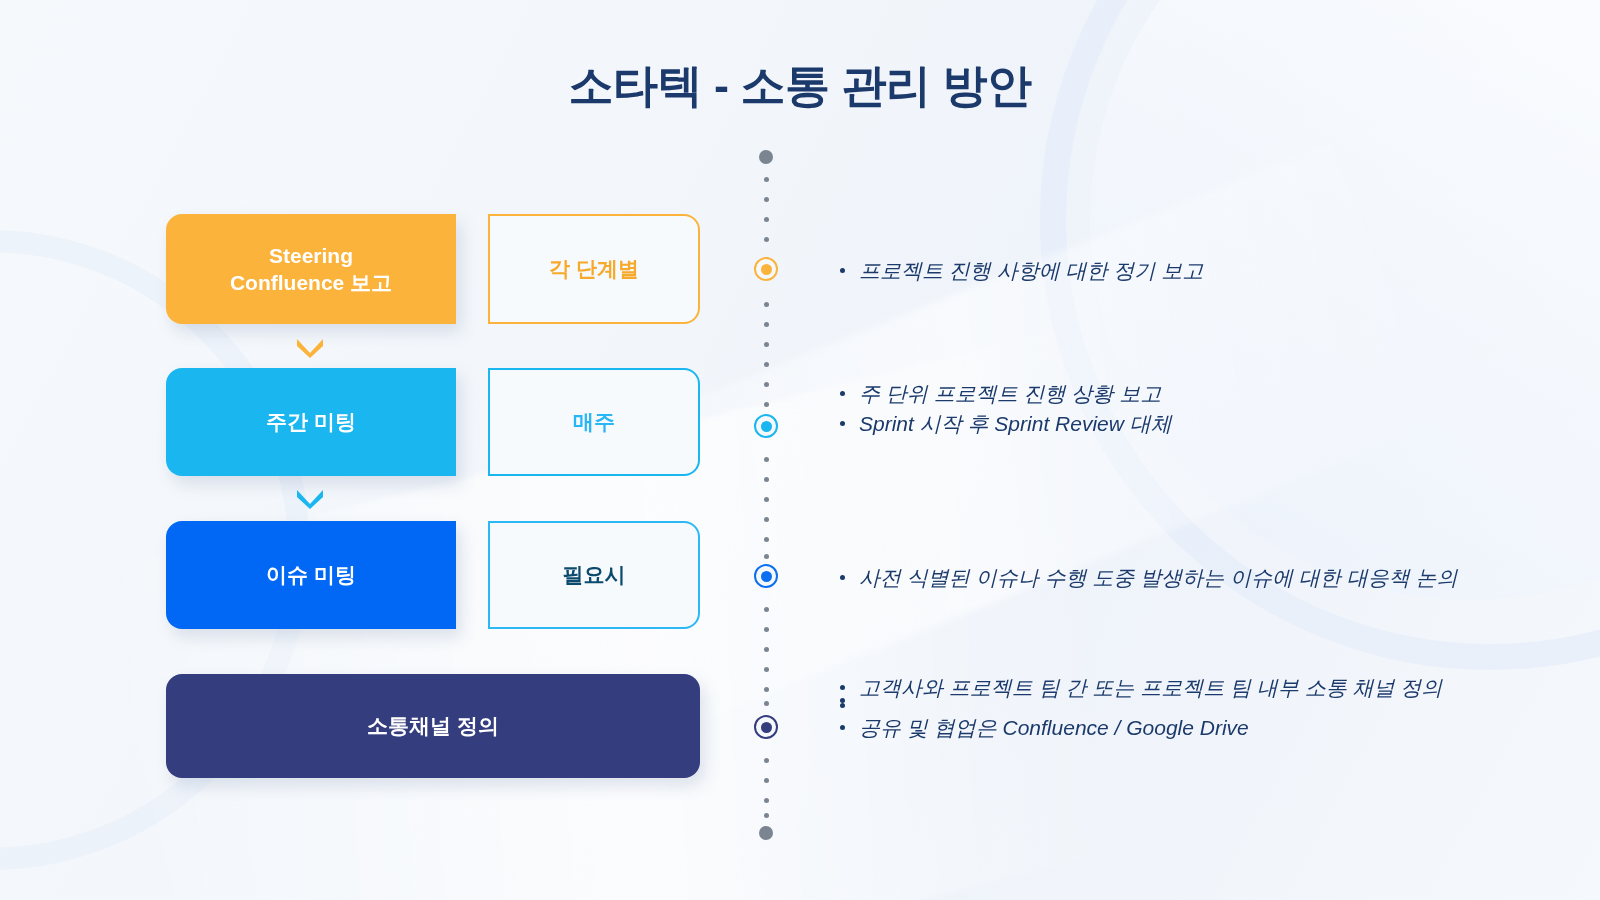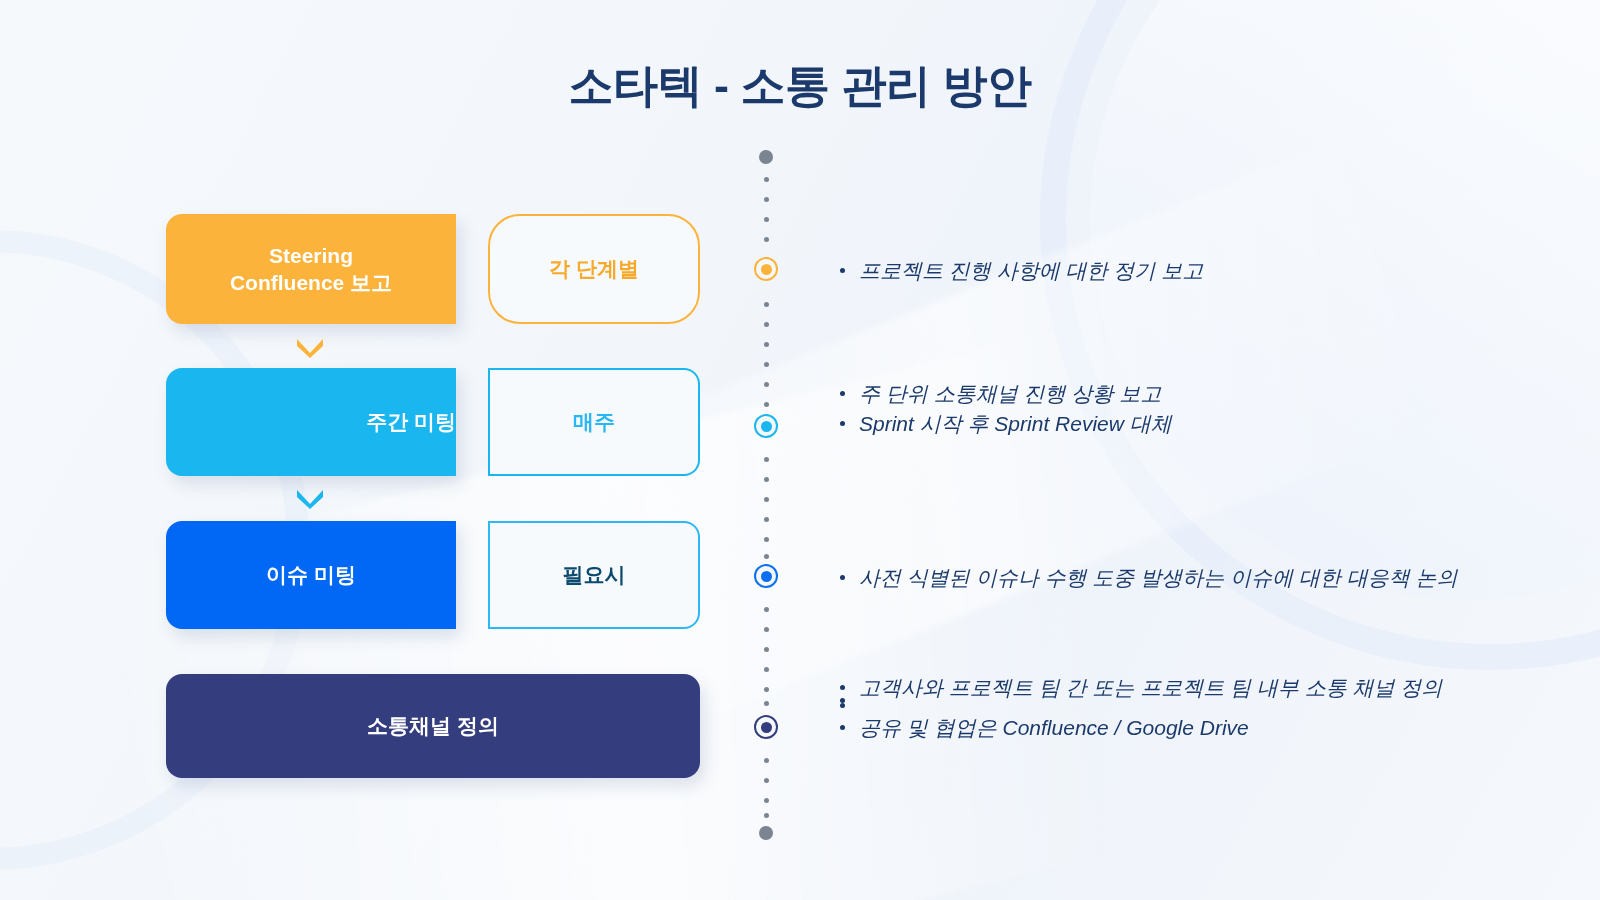--- a/index.html
+++ b/index.html
@@ -62,22 +62,22 @@
     box-shadow:5px 8px 16px rgba(90,110,150,.18);
   }
   .label-box {
     position:absolute; display:flex; align-items:center; justify-content:center;
     text-align:center; font-weight:700; font-size:21px;
     background:#f7fafd;
     border-radius:0 16px 16px 0;
     border-width:2px; border-style:solid;
   }
   #box-steering { left:166px; top:214px; width:290px; height:110px; background:#fbb33c; }
-  #label-steering { left:488px; top:214px; width:212px; height:110px; border-color:#fbb33c; color:#f6a92b;border-radius:32px; }
-  #box-weekly   { left:166px; top:368px; width:290px; height:108px; background:#19b6f0;justify-content:flex-end; }
+  #label-steering { left:488px; top:214px; width:212px; height:110px; border-color:#fbb33c; color:#f6a92b; }
+  #box-weekly   { left:166px; top:368px; width:290px; height:108px; background:#19b6f0; }
   #label-weekly { left:488px; top:368px; width:212px; height:108px; border-color:#19b6f0; color:#29b6f6; }
   #box-issue    { left:166px; top:521px; width:290px; height:108px; background:#0068f5; }
   #label-issue  { left:488px; top:521px; width:212px; height:108px; border-color:#2bb8f5; color:#0c4a6e; }
   #box-channel  {
     left:166px; top:674px; width:534px; height:104px; background:#343d7e;
     border-radius:16px;
   }
   .chev-wrap { position:absolute; }
   #chev-1 { left:294px; top:336px; }
   #chev-2 { left:294px; top:487px; }
@@ -222,21 +222,21 @@
 <div class="bullet-group" id="bullets-1" style="top:256px;">
   <div class="bullet-line">
     <span class="bullet-dot"></span>
     <span>프로젝트 진행 사항에 대한 정기 보고</span>
   </div>
 </div>
 
 <div class="bullet-group" id="bullets-2" style="top:379px;">
   <div class="bullet-line">
     <span class="bullet-dot"></span>
-    <span>주 단위 소통채널 진행 상황 보고</span>
+    <span>주 단위 프로젝트 진행 상황 보고</span>
   </div>
   <div class="bullet-line">
     <span class="bullet-dot"></span>
     <span>Sprint 시작 후 Sprint Review 대체</span>
   </div>
 </div>
 
 <div class="bullet-group" id="bullets-3" style="top:563px;">
   <div class="bullet-line">
     <span class="bullet-dot"></span>

